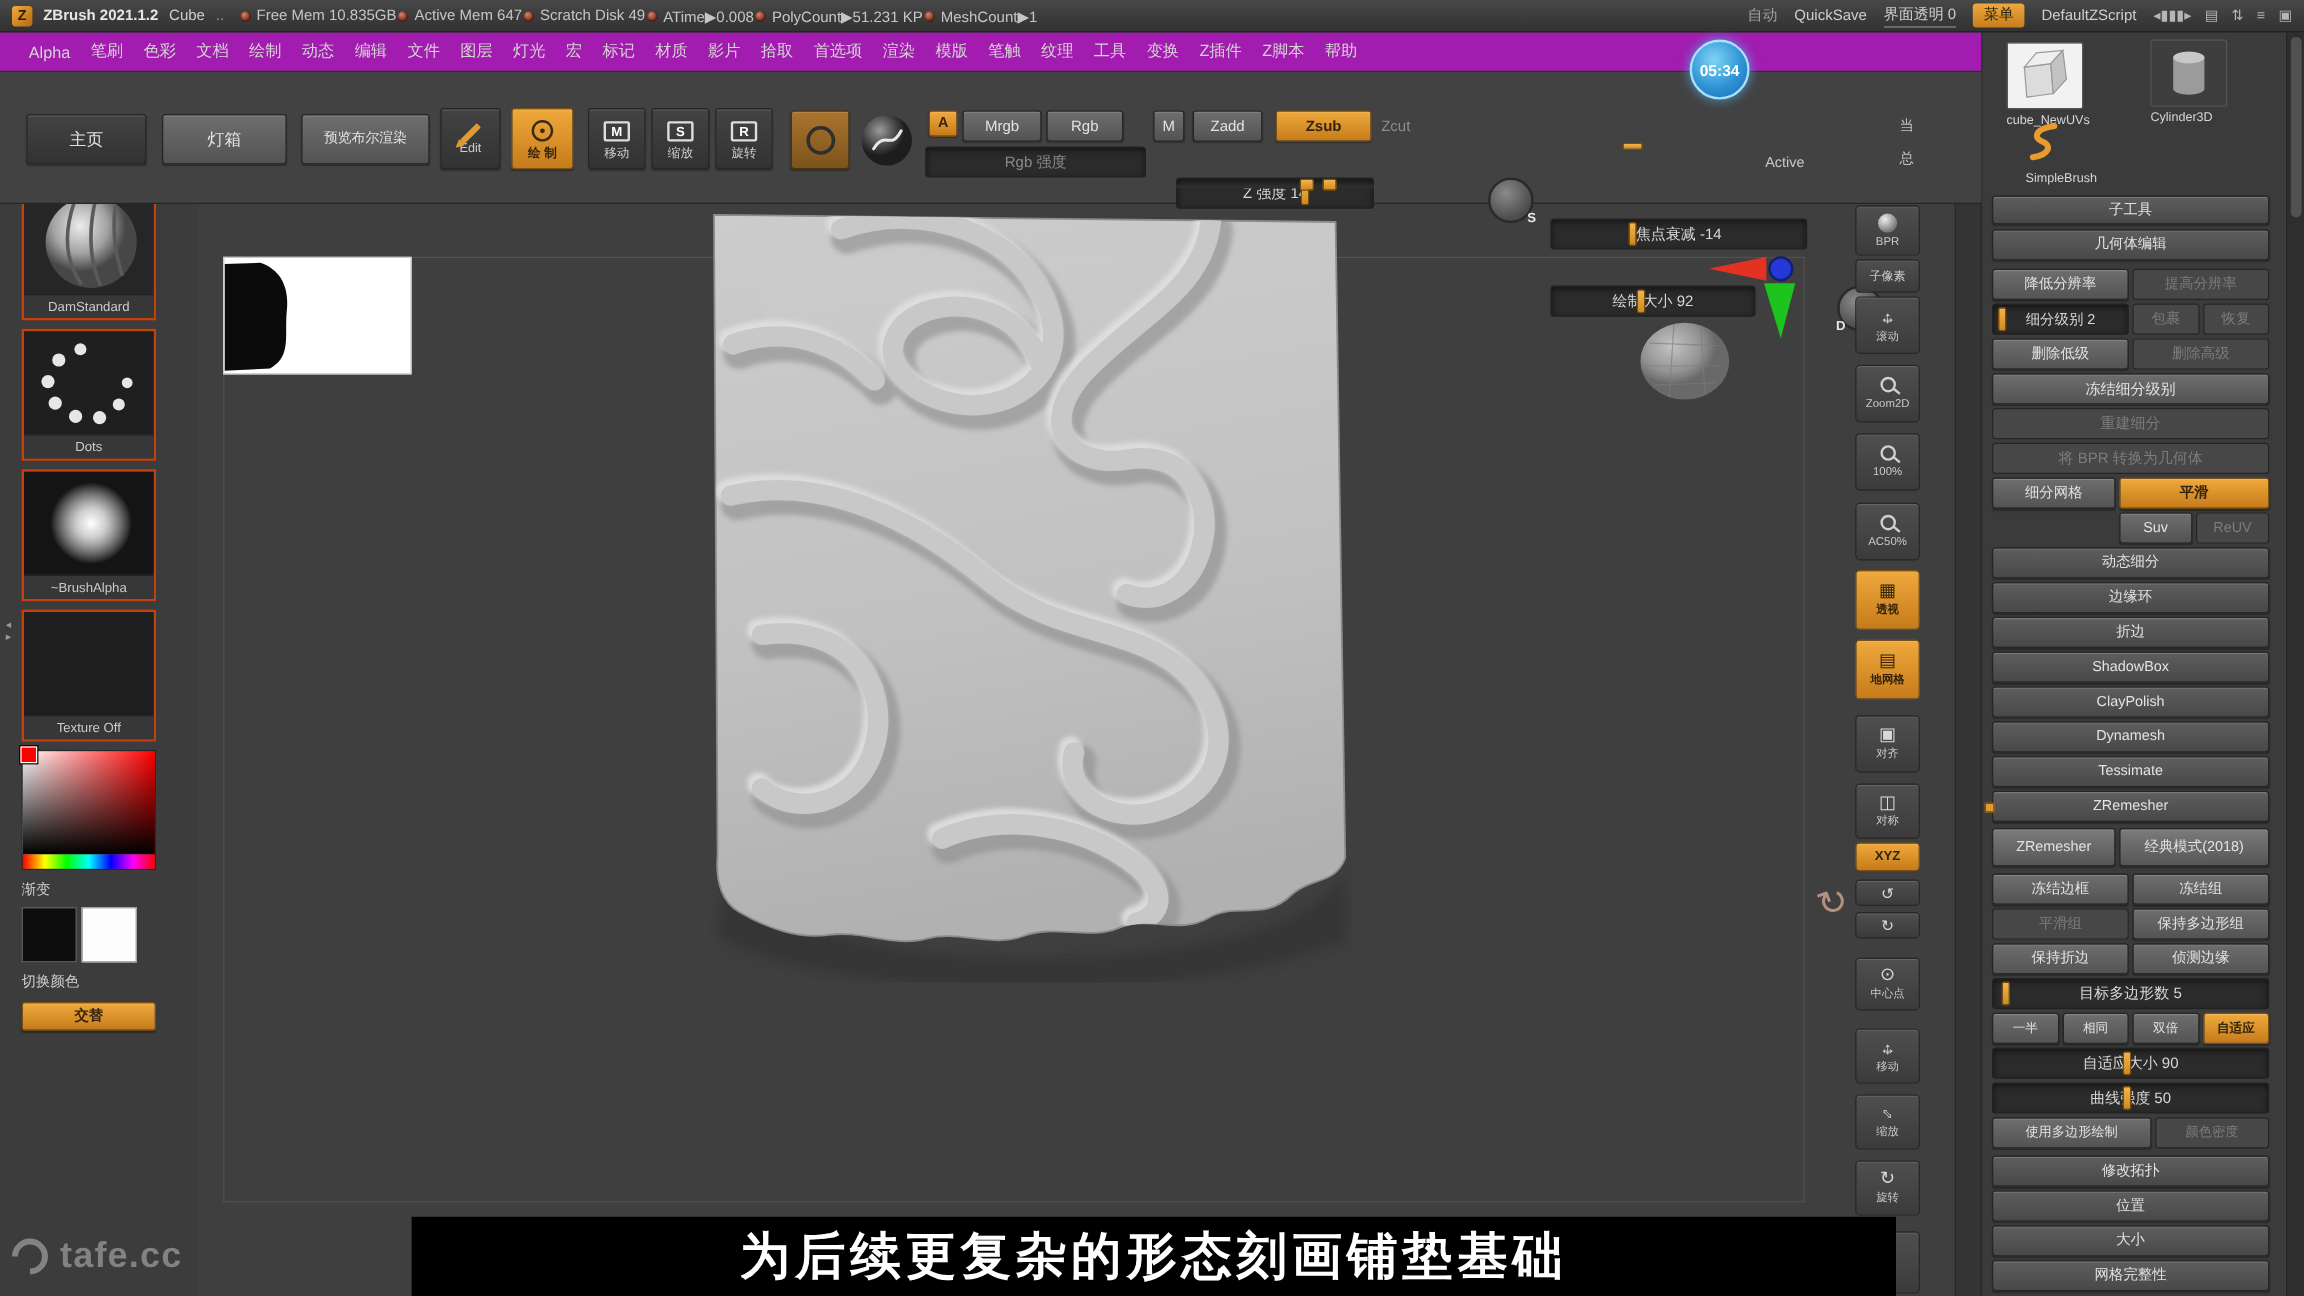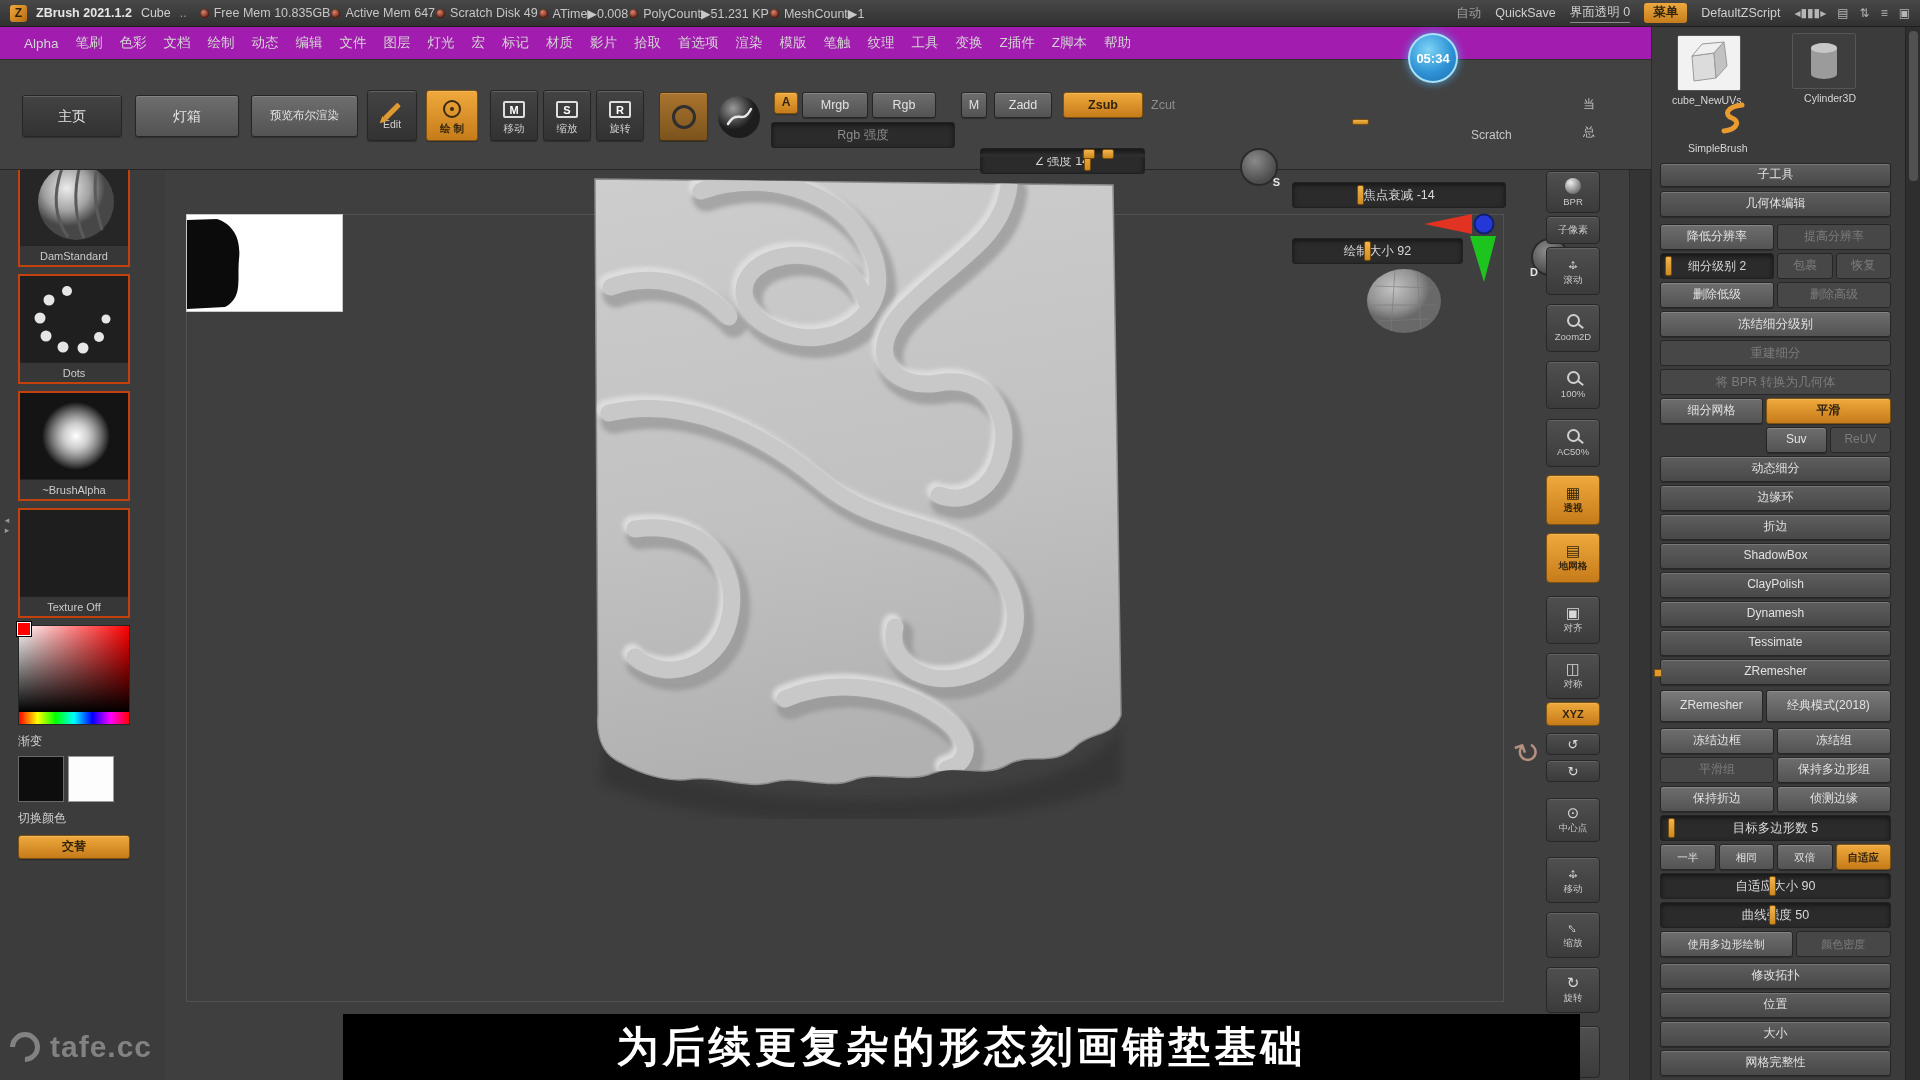--- a/index.html
+++ b/index.html
@@ -17,21 +17,21 @@
 .tb-title{font-weight:bold;color:#e6e6e6;white-space:nowrap}
 .tb-doc{color:#cfcfcf}
 .tb-more{color:#9a9a9a}
 .tb-stats{display:flex;gap:1px;margin-left:4px}
 .stat{display:flex;align-items:center;gap:5px;color:#c6c6c6;white-space:nowrap}
 .stat::before{content:"";width:9px;height:9px;border-radius:50%;
   background:radial-gradient(circle at 35% 30%,#d98873,#7c2c1c 70%);box-shadow:inset 0 0 2px #000}
 .tb-right{margin-left:auto;display:flex;align-items:center;gap:14px;white-space:nowrap}
 .tb-dim{color:#9f9f9f}
 .tb-underline{border-bottom:1px solid #8a8a8a;padding-bottom:1px}
-.tb-menu{background:linear-gradient(#eda93e,#c57d1d);color:#33250d;padding:1px 9px 2px;border-radius:3px;font-weight:bold}
+.tb-menu{background:linear-gradient(#eda93e,#c57d1d);color:#33250d;padding:1px 9px 2px;border-radius:3px;font-weight:normal}
 .tb-icons{display:flex;gap:11px;color:#b5b5b5;font-size:12px}
 
 
 .menubar{position:absolute;top:27px;left:0;width:1651px;height:33px;background:#a21caf;
   border-bottom:1px solid #2d2d2d;z-index:20}
 .menu-items{display:flex;align-items:center;height:100%;padding-left:24px;gap:17px;font-size:13.5px;color:#d4d4d4}
 .menu-item{white-space:nowrap}
 
 
 .timer{position:absolute;left:1408px;top:33px;width:50px;height:50px;border-radius:50%;
@@ -115,21 +115,21 @@
 .pan{position:relative;width:18px;height:16px}
 .pan span{position:absolute;left:0;top:0;width:100%;text-align:center;font-size:14px;color:#d8d8d8;line-height:16px}
 .sphere-ico{width:16px;height:16px;border-radius:50%;background:radial-gradient(circle at 35% 30%,#eee,#888 60%,#444)}
 .rot45{display:inline-block;transform:rotate(45deg)}
 
 
 .panel{position:absolute;left:1651px;top:27px;width:254px;height:1053px;background:#3b3b3b;border-left:1px solid #2c2c2c;z-index:5}
 .prow{position:absolute;left:8px;right:14px;display:flex;gap:3px}
 .prow .btn,.prow .sld{flex:1;font-size:12px}
 .spacer{flex:1}
-.tool-thumb{position:absolute;display:flex;flex-direction:column;align-items:flex-end;gap:3px}
+.tool-thumb{position:absolute;display:flex;flex-direction:column;align-items:flex-start;gap:3px}
 .timg{border:1px solid #565656;border-radius:2px;overflow:hidden;line-height:0}
 .tlbl{font-size:10.5px;color:#d6d6d6;white-space:nowrap}
 .zr-dot{position:absolute;left:-7px;top:9px;width:8px;height:8px;background:#e09a30;border:1px solid #7a4e0c}
 .scrollbar{position:absolute;left:1905px;top:27px;width:15px;height:1053px;background:#2e2e2e;border-left:1px solid #242424;z-index:6}
 .scroll-handle{position:absolute;left:3px;top:4px;width:9px;height:150px;background:#515151;border-radius:4px}
 
 
 .subtitle{position:absolute;left:343px;top:1014px;width:1237px;height:66px;background:#000;display:flex;
   align-items:center;justify-content:center;z-index:60;font-size:42px;font-weight:bold;color:#fff;
   letter-spacing:4px;text-shadow:0 2px 4px rgba(0,0,0,.8);white-space:nowrap}
@@ -274,21 +274,21 @@
     <div class="sld abs" style="left:1292px;top:32px;width:214px;height:26px">
       <span>焦点衰减 -14</span>
       <span class="nub" style="left:30%"></span>
     </div>
     <span class="thandle" style="left:1352px;top:59px;width:17px;height:6px"></span>
 
     <div class="sld abs" style="left:1292px;top:62px;width:171px;height:26px">
       <span>绘制大小 92</span>
       <span class="nub" style="left:42%"></span>
     </div>
-    <span class="abs" style="left:1471px;top:68px;font-size:12px;color:#c8c8c8">Scratch</span>
+    <span class="abs" style="left:1471px;top:68px;font-size:12px;color:#c8c8c8">Active</span>
 
     <div class="circle-icon abs" style="left:1531px;top:36px">
       <span class="badge" style="left:-3px;bottom:-4px">D</span>
     </div>
 
     <span class="clip-txt" style="left:1583px;top:36px">当</span>
     <span class="clip-txt" style="left:1583px;top:64px">总</span>
   </div>
 
   <div class="canvas">

